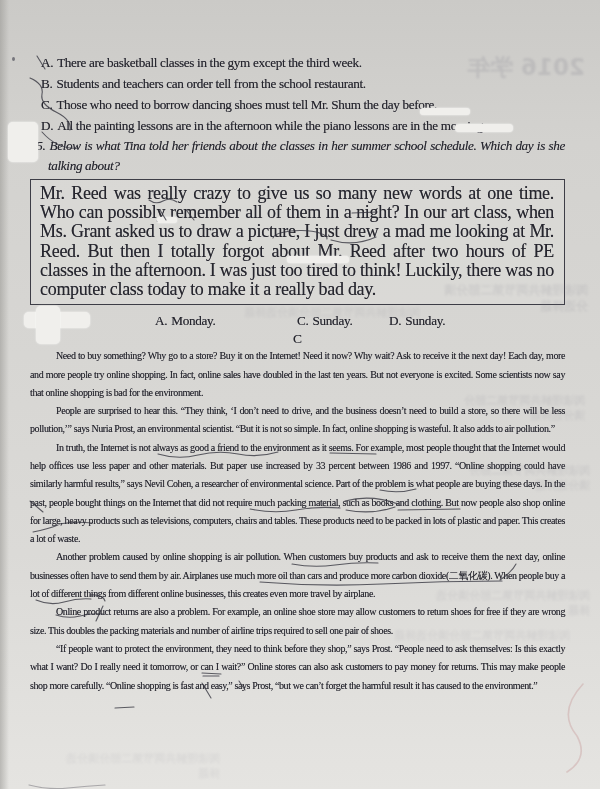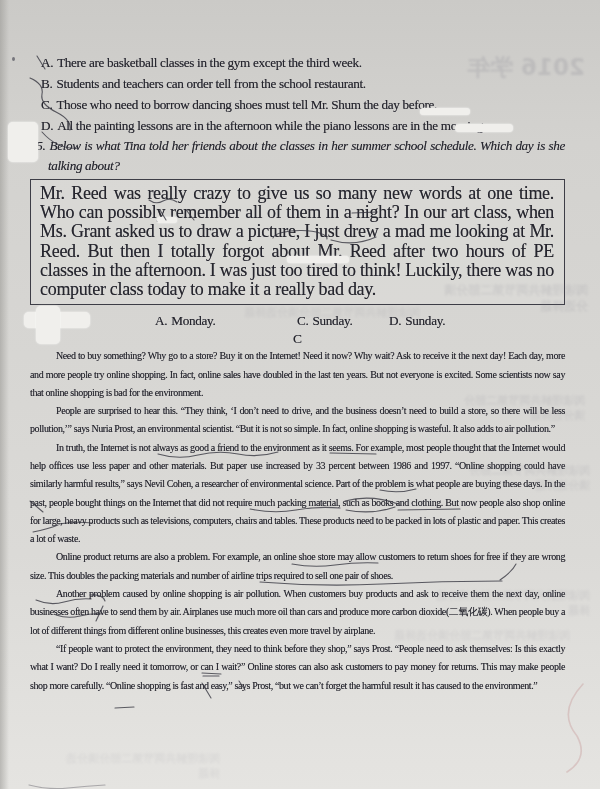--- a/index.html
+++ b/index.html
@@ -144,22 +144,22 @@
       <span class="opt-label">D.</span><span>Sunday.</span>
     </span>
   </div>
 
   <div class="section-c">C</div>
 
   <div class="body-text">
     <p>Need to buy something? Why go to a store? Buy it on the Internet! Need it now? Why wait? Ask to receive it the next day! Each day, more and more people try online shopping. In fact, online sales have doubled in the last ten years. But not everyone is excited. Some scientists now say that online shopping is bad for the environment.</p>
     <p>People are surprised to hear this. “They think, ‘I don’t need to drive, and the business doesn’t need to build a store, so there will be less pollution,’” says Nuria Prost, an environmental scientist. “But it is not so simple. In fact, online shopping is wasteful. It also adds to air pollution.”</p>
     <p>In truth, the Internet is not always as good a friend to the environment as it seems. For example, most people thought that the Internet would help offices use less paper and other materials. But paper use increased by 33 percent between 1986 and 1997. “Online shopping could have similarly harmful results,” says Nevil Cohen, a researcher of environmental science. Part of the problem is what people are buying these days. In the past, people bought things on the Internet that did not require much packing material, such as books and clothing. But now people also shop online for large, heavy products such as televisions, computers, chairs and tables. These products need to be packed in lots of plastic and paper. This creates a lot of waste.</p>
+    <p>Another problem caused by online shopping is air pollution. When customers buy products and ask to receive them the next day, online businesses often have to send them by air. Airplanes use much more oil than cars and produce more carbon dioxide(二氧化碳). When people buy a lot of different things from different online businesses, this creates even more travel by airplane.</p>
     <p>Online product returns are also a problem. For example, an online shoe store may allow customers to return shoes for free if they are wrong size. This doubles the packing materials and number of airline trips required to sell one pair of shoes.</p>
-    <p>Another problem caused by online shopping is air pollution. When customers buy products and ask to receive them the next day, online businesses often have to send them by air. Airplanes use much more oil than cars and produce more carbon dioxide(二氧化碳). When people buy a lot of different things from different online businesses, this creates even more travel by airplane.</p>
     <p>“If people want to protect the environment, they need to think before they shop,” says Prost. “People need to ask themselves: Is this exactly what I want? Do I really need it tomorrow, or can I wait?” Online stores can also ask customers to pay money for returns. This may make people shop more carefully. “Online shopping is fast and easy,” says Prost, “but we can’t forget the harmful result it has caused to the environment.”</p>
   </div>
 
   <div class="whiteout" style="left:8px;   top:78px;  width:30px; height:40px;"></div>
   <div class="whiteout" style="left:420px; top:64px;  width:50px; height:7px;"></div>
   <div class="whiteout" style="left:455px; top:80px;  width:58px; height:8px;"></div>
   <div class="whiteout" style="left:157px; top:173px; width:20px; height:6px;"></div>
   <div class="whiteout" style="left:287px; top:212px; width:62px; height:7px;"></div>
   <div class="whiteout" style="left:24px;  top:268px; width:66px; height:16px;"></div>
   <div class="whiteout" style="left:36px;  top:262px; width:24px; height:38px;"></div>

